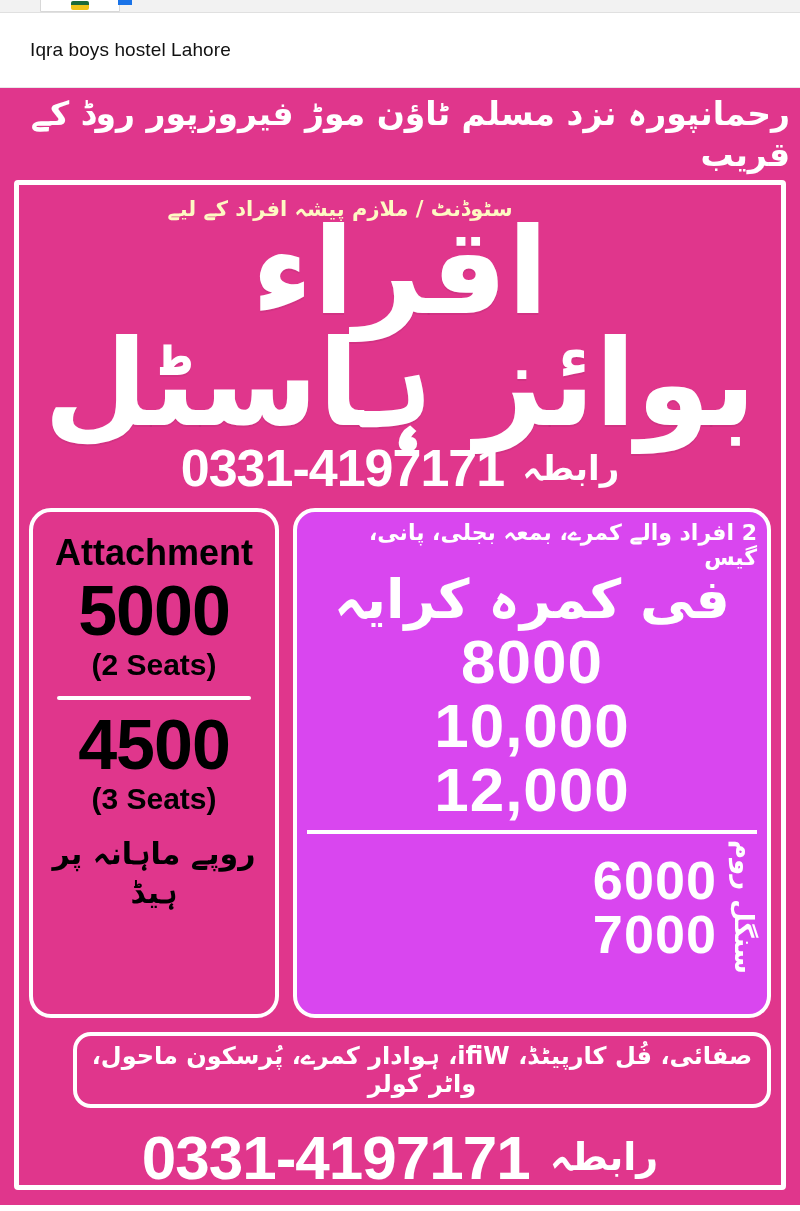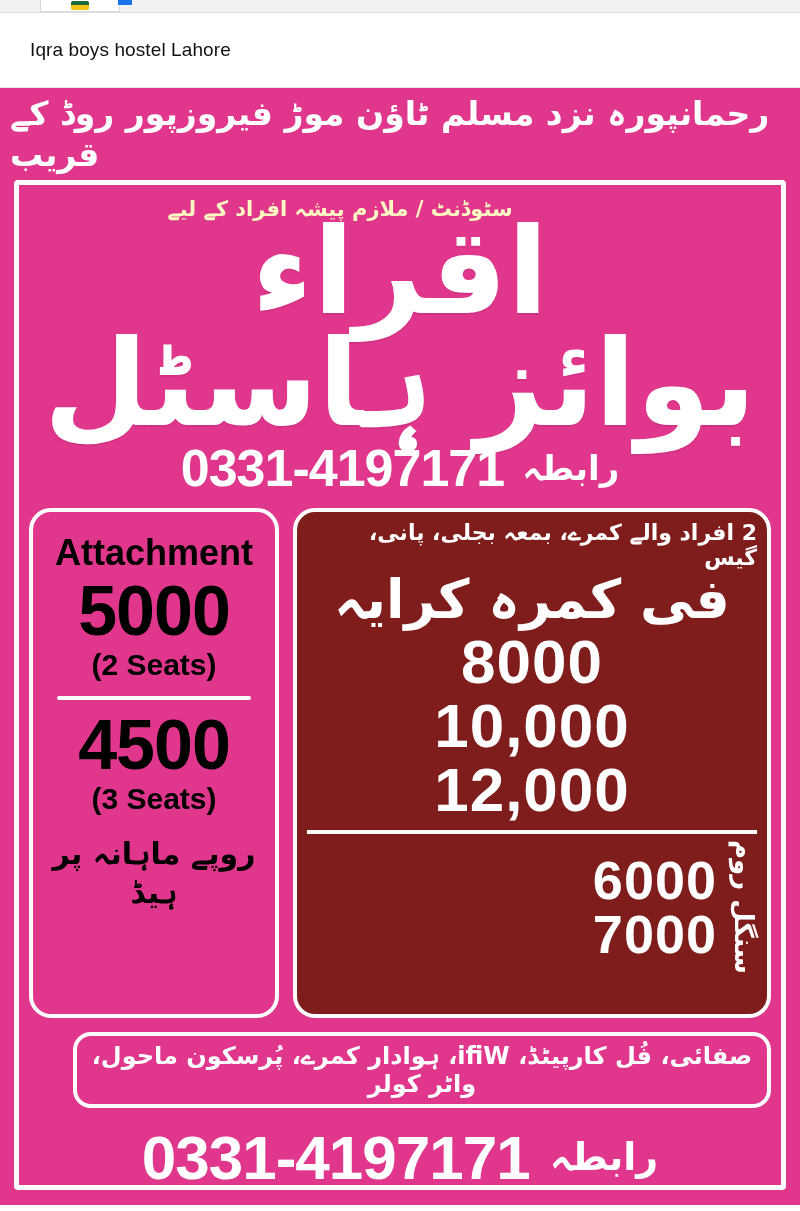--- a/index.html
+++ b/index.html
@@ -99,21 +99,21 @@
     display: flex;
     align-items: center;
     justify-content: center;
     color: #ffffff;
     font-size: 33px;
     font-weight: bold;
     letter-spacing: 0.5px;
     margin: 0 -14px;
     padding: 0 10px;
     box-sizing: border-box;
-    text-align: left;
+    text-align: right;
     line-height: 1.25;
   }
 
   
   .inner-frame {
     position: relative;
     background: #e0368c;
     border: 5px solid #ffffff;
     border-radius: 4px;
     height: 1010px;
@@ -177,21 +177,21 @@
     border-radius: 22px;
     box-sizing: border-box;
     padding: 6px 8px 8px 8px;
     display: flex;
     flex-direction: column;
     align-items: center;
     color: #000000;
   }
   .col-right {
     flex: 1;
-    background: #7f1d1d;
+    background: #d946ef;
     border: 4px solid #ffffff;
     border-radius: 22px;
     box-sizing: border-box;
     padding: 4px 10px 6px 10px;
     color: #ffffff;
     display: flex;
     flex-direction: column;
   }
 
   .attach-title {

